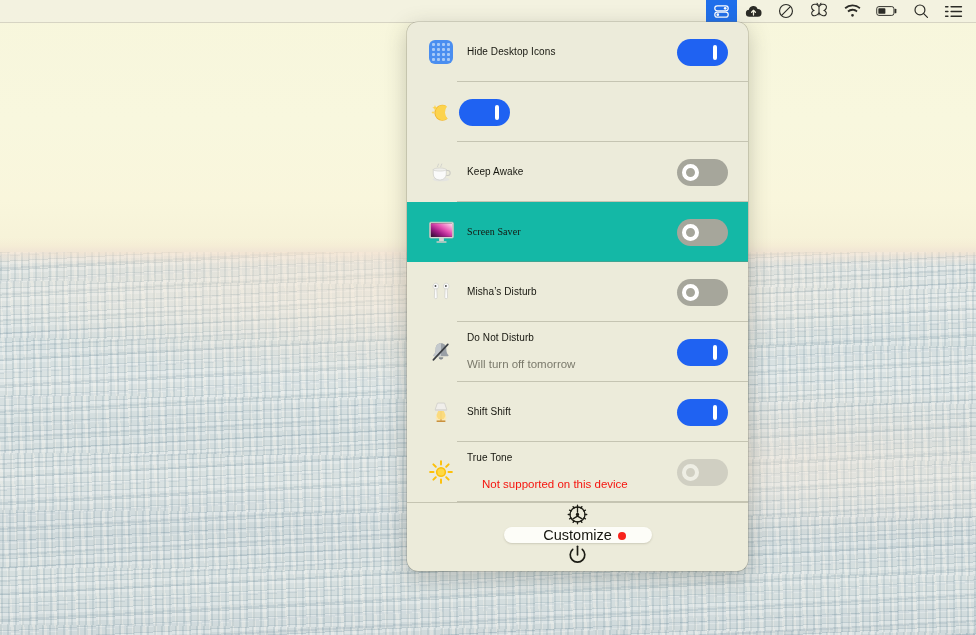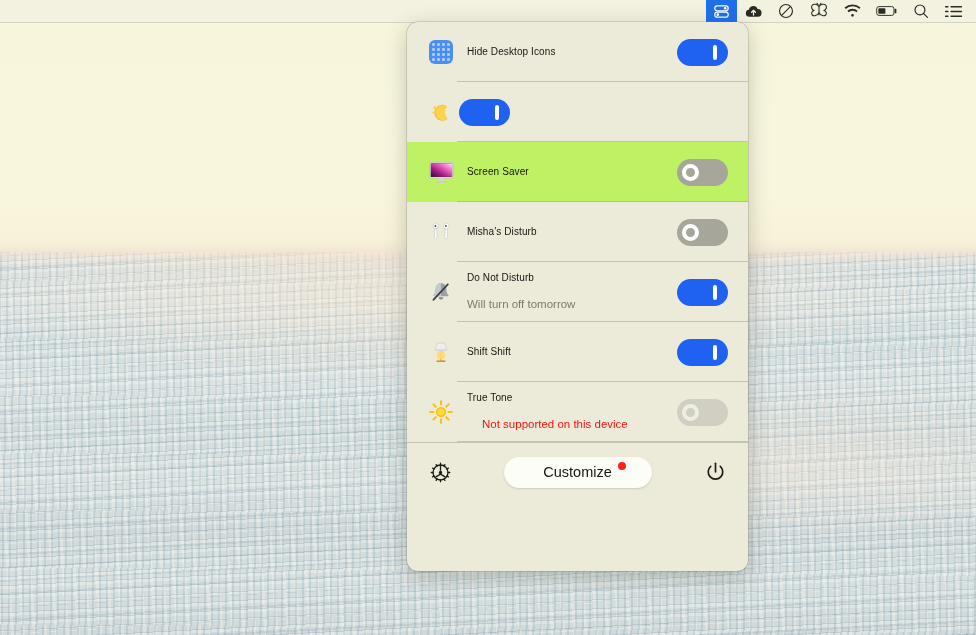--- a/index.html
+++ b/index.html
@@ -78,22 +78,22 @@
     box-shadow:0 6px 22px rgba(60,60,45,0.28), 0 0 0 0.5px rgba(120,118,100,0.45);
     overflow:hidden;
   }
 
   .row {
     position:relative;
     display:flex; align-items:center;
     height:60px;
     padding:0 20px 0 16px;
   }
-  .row.highlight { background:#bef264; }
-  .row.footer { height:60px; justify-content:space-between; padding:0 18px; }
+  .row.highlight { background:#14b8a6;font-family:Liberation Serif, serif; }
+  .row.footer { height:60px; justify-content:space-between; padding:0 18px;flex-direction:column; }
 
   .sep {
     position:absolute; left:50px; right:0; bottom:0; height:1px;
     background:rgba(135,133,112,0.38);
   }
   .sep.full { left:0; }
 
   .icon-cell {
     width:36px; min-width:36px; height:34px;
     display:flex; align-items:center; justify-content:center;
@@ -258,20 +258,38 @@
         <div class="icon-cell">
           <svg width="26" height="26" viewBox="0 0 32 32">
             <path d="M22.5 8.5a9.8 9.8 0 1 0 1.6 15.9A11.6 11.6 0 0 1 22.5 8.5z" fill="#f2b52e"></path>
             <path d="M23.4 9.2A9.2 9.2 0 1 0 24 24a11.2 11.2 0 0 1-.6-14.8z" fill="#fcd34d"></path>
             <path d="m8.6 7.4 1 2.3 2.3 1-2.3 1-1 2.3-1-2.3-2.3-1 2.3-1z" fill="#fcd34d"></path>
             <path d="m6.2 14.6.62 1.4 1.4.62-1.4.62-.62 1.4-.62-1.4L4.2 16.6l1.38-.62z" fill="#fcd34d"></path>
           </svg>
         </div>
         <div class="toggle on">
           <span class="knob-on"></span>
+        </div>
+        <div class="sep"></div>
+      </div>
+      <div class="row">
+        <div class="icon-cell">
+          <svg width="26" height="26" viewBox="0 0 32 32">
+            <ellipse cx="16" cy="25" rx="10.5" ry="2.4" fill="#e4e4e0"></ellipse>
+            <path d="M6.5 13h16v5.5a7.2 7.2 0 0 1-7.2 7.2h-1.6A7.2 7.2 0 0 1 6.5 18.5z" fill="#fafafa" stroke="#c9c9c4" stroke-width=".8"></path>
+            <path d="M22.5 14.2h1.8a3 3 0 0 1 0 6h-1.8" fill="none" stroke="#c9c9c4" stroke-width="1.3"></path>
+            <ellipse cx="14.5" cy="13" rx="8" ry="1.9" fill="#efefeb" stroke="#c9c9c4" stroke-width=".7"></ellipse>
+            <path d="M11.5 9.5c0-1.5 1.6-1.8 1.6-3.3M15.5 9.5c0-1.5 1.6-1.8 1.6-3.3" fill="none" stroke="#cfcfca" stroke-width="1.1" stroke-linecap="round"></path>
+          </svg>
+        </div>
+        <div class="labels">
+          <div class="title">Keep Awake</div>
+        </div>
+        <div class="toggle off">
+          <span class="knob-off"></span>
         </div>
         <div class="sep"></div>
       </div>
       <div class="row highlight">
         <div class="icon-cell">
           <svg width="27" height="27" viewBox="0 0 34 30">
             <rect x="2" y="2" width="30" height="20" rx="1.6" fill="#e9e9e6" stroke="#bdbdb8" stroke-width="1"></rect>
             <rect x="3.6" y="3.6" width="26.8" height="16.8" fill="#1a0a18"></rect>
             <defs>
               <linearGradient id="ssg" x1="0" y1="1" x2="1" y2="0">

